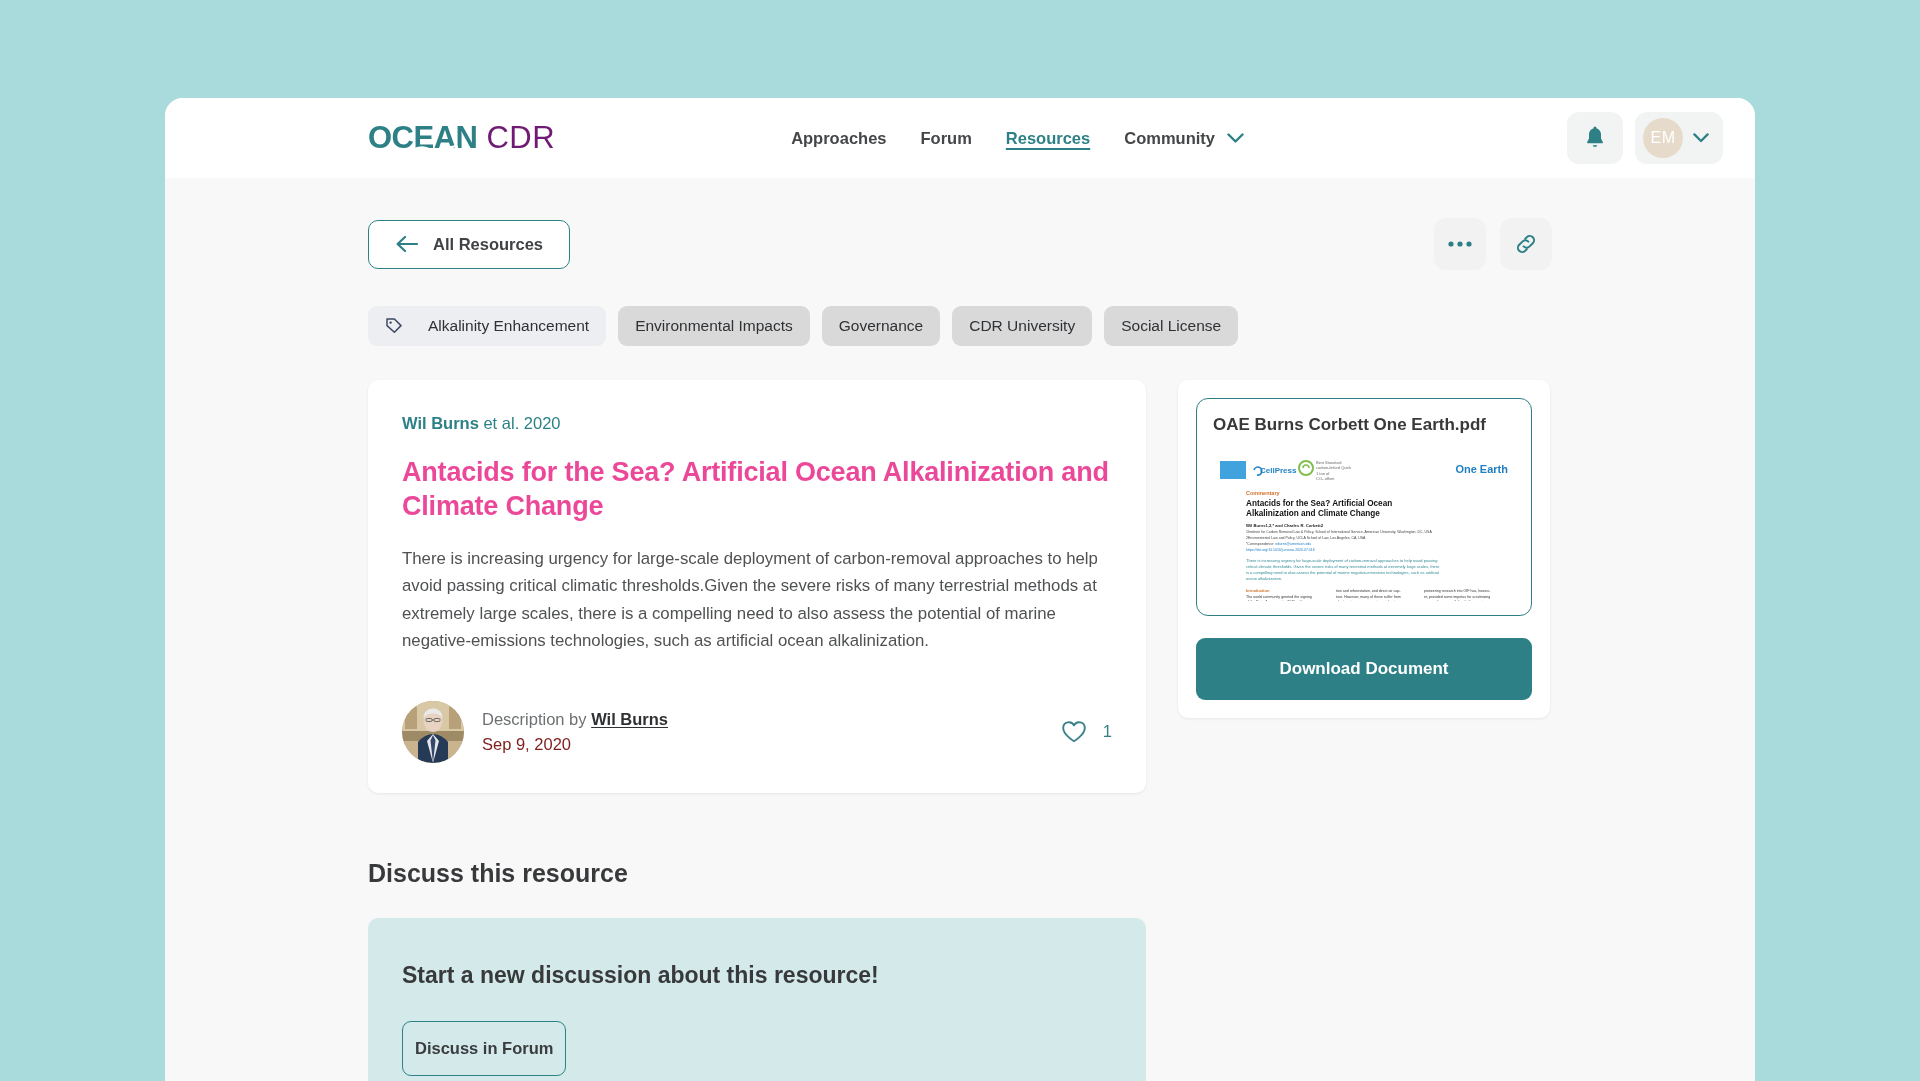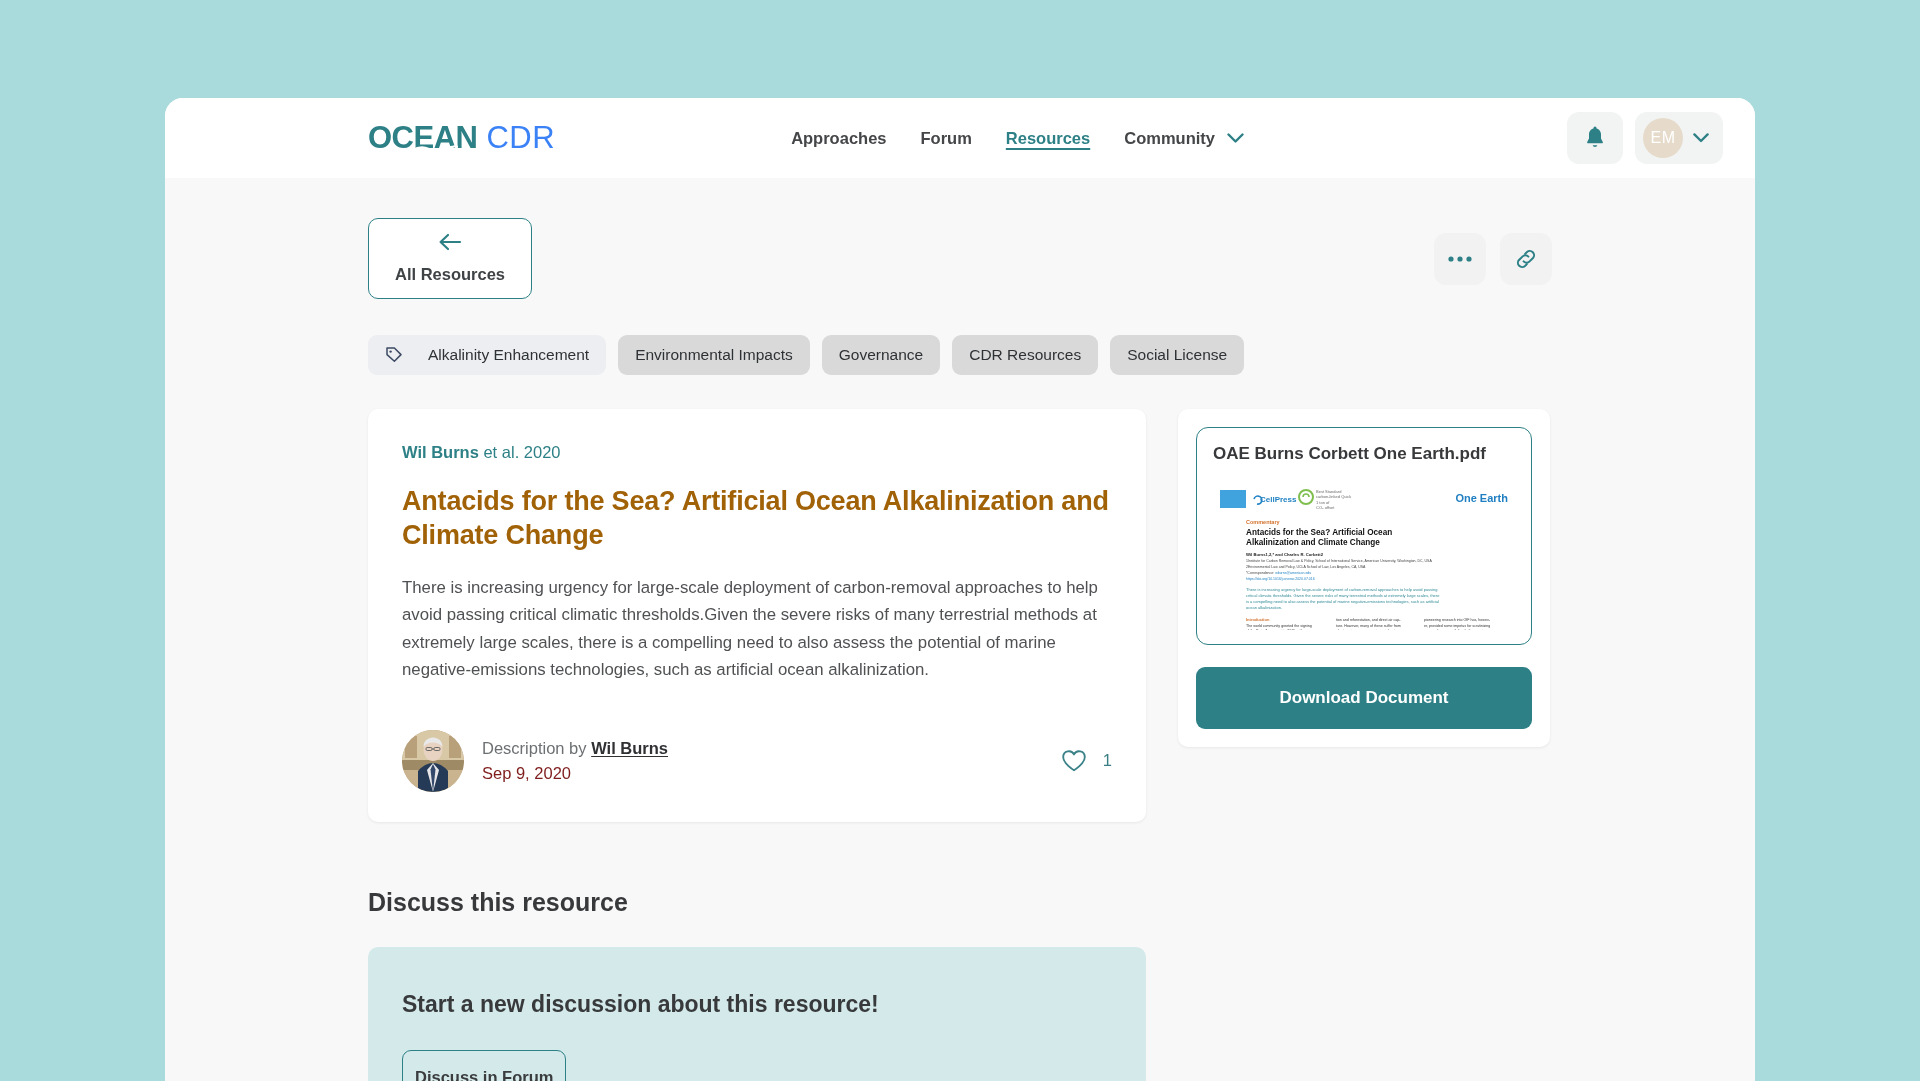--- a/index.html
+++ b/index.html
@@ -57,21 +57,21 @@
     left: 40%;
     bottom: 2px;
     width: 46px;
     height: 9px;
     pointer-events: none;
   }
   .logo-cdr {
     font-size: 31px;
     font-weight: 400;
     letter-spacing: 0.5px;
-    color: #3b82f6;
+    color: #701a75;
   }
 
   #main-nav {
     display: flex;
     align-items: center;
     gap: 34px;
     margin-left: 236px;
   }
   .nav-link {
     font-size: 16.5px;
@@ -155,21 +155,20 @@
     gap: 14px;
     border: 1.6px solid #2d8186;
     background: #ffffff;
     border-radius: 10px;
     padding: 14px 26px;
     font-size: 16.5px;
     font-weight: 700;
     color: #3f4345;
     cursor: pointer;
     font-family: inherit;
-    flex-direction: column;
   }
   #toolbar-right {
     margin-left: auto;
     display: flex;
     gap: 14px;
   }
   .icon-btn-square {
     width: 52px;
     height: 52px;
     border-radius: 12px;
@@ -221,21 +220,21 @@
   #resource-byline {
     font-size: 16.5px;
     color: #2d8186;
     margin-bottom: 22px;
   }
   #resource-byline .author { font-weight: 700; }
   #resource-title {
     font-size: 27px;
     font-weight: 700;
     line-height: 1.26;
-    color: #a16207;
+    color: #ec4899;
     margin-bottom: 22px;
     letter-spacing: -0.2px;
   }
   #resource-abstract {
     font-size: 16.8px;
     line-height: 1.63;
     color: #4f5153;
     margin-bottom: 40px;
   }
   #resource-footer {
@@ -435,21 +434,21 @@
           </svg>
           <span>Alkalinity Enhancement</span>
         </div>
         <div class="tag-chip">
           <span>Environmental Impacts</span>
         </div>
         <div class="tag-chip">
           <span>Governance</span>
         </div>
         <div class="tag-chip">
-          <span>CDR Resources</span>
+          <span>CDR University</span>
         </div>
         <div class="tag-chip">
           <span>Social License</span>
         </div>
       </div>
 
       <div id="resource-grid">
 
         <article id="resource-card">
           <div id="resource-byline">

